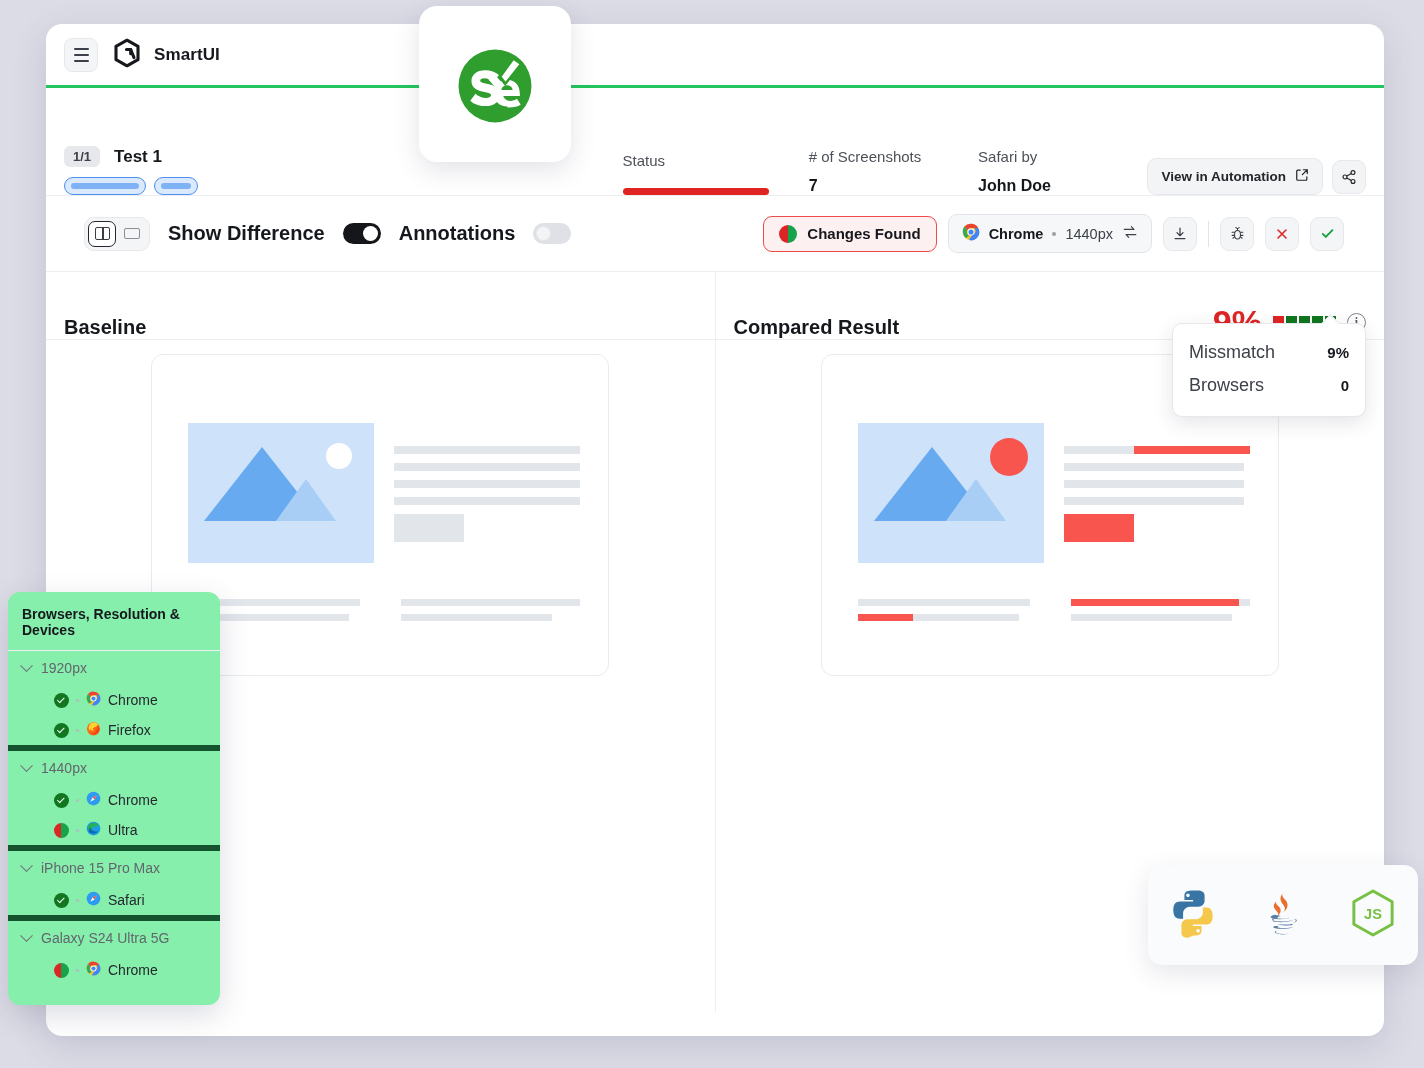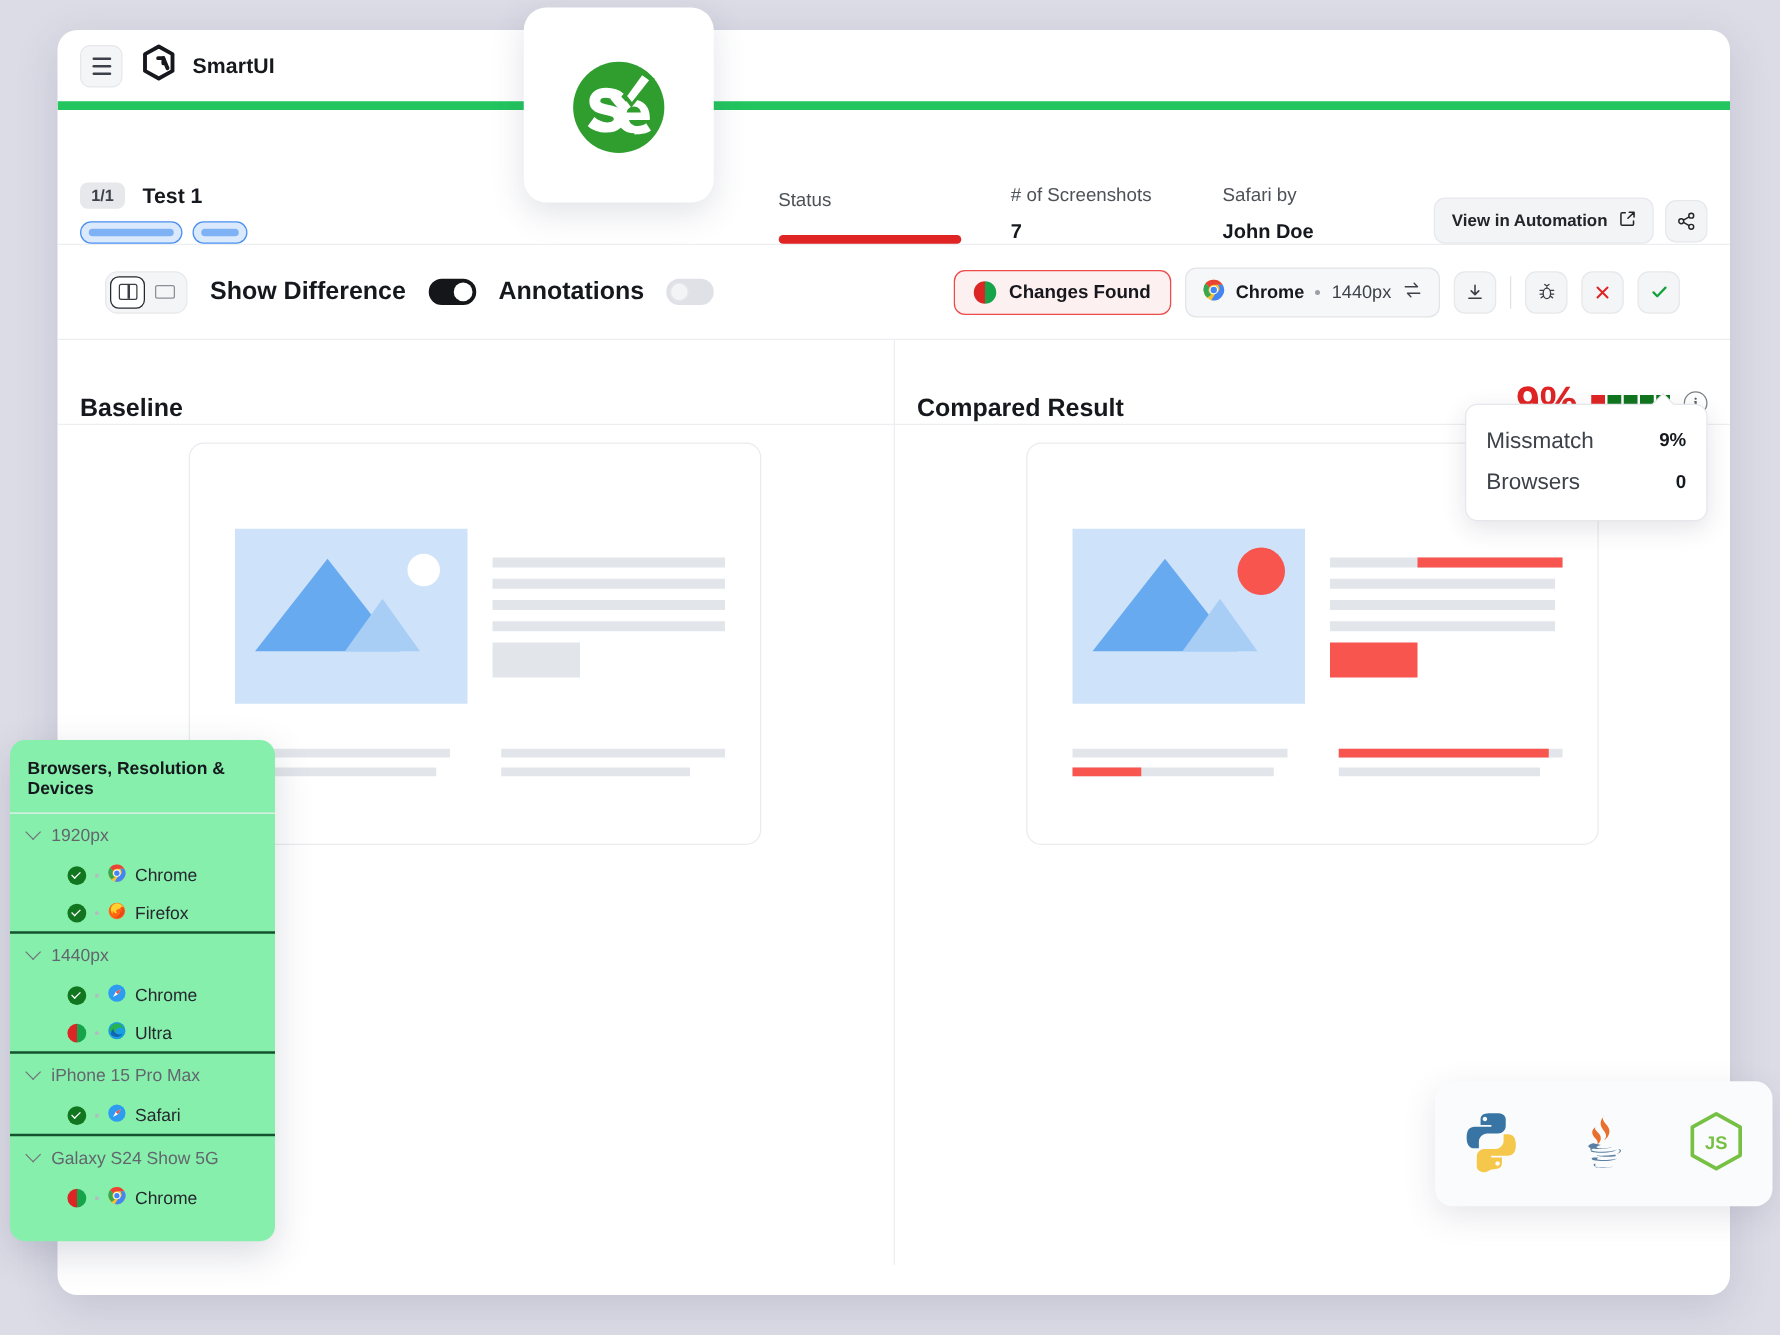--- a/index.html
+++ b/index.html
@@ -18,21 +18,21 @@
     background: #ffffff;
     border-radius: 16px;
     box-shadow: 0 10px 34px rgba(70,75,110,.16);
     overflow: hidden;
   }
 
   
   .topbar {
     height: 64px; display: flex; align-items: center;
     padding: 0 18px; gap: 14px;
-    border-bottom: 7px solid #22c55e;
+    border-bottom: 3px solid #22c55e;
   }
   .hamburger {
     width: 34px; height: 34px; border-radius: 8px;
     background: #f4f5f7; border: 1px solid #e6e7ec;
     display: flex; flex-direction: column; align-items: center;
     justify-content: center; gap: 4px; cursor: pointer;
   }
   .hamburger i { display:block; width: 15px; height: 2px; background: #3c4048; border-radius: 2px; }
   .brand { display: flex; align-items: center; gap: 12px; }
   .brand-name { font-size: 17px; font-weight: 700; color: #16181d; letter-spacing: .1px; }
@@ -200,21 +200,21 @@
     display: flex; align-items: center; justify-content: center;
   }
 
   
   .browsers {
     position: absolute; left: 8px; top: 592px; width: 212px;
     background: #86efac; border-radius: 12px;
     box-shadow: 0 10px 30px rgba(55,60,95,.18); z-index: 20; overflow: hidden;
   }
   .br-head { padding: 14px 14px 12px; font-size: 14px; font-weight: 700; color: #15181d; border-bottom: 1px solid #eef0f3; }
-  .br-group { border-bottom: 2px solid #14532d; }
+  .br-group { border-bottom: 6px solid #14532d; }
   .br-group:last-child { border-bottom: none; }
   .br-grouphead {
     display: flex; align-items: center; gap: 10px; padding: 9px 14px;
     font-size: 14px; color: #62666d; cursor: pointer;
   }
   .chev { width: 9px; height: 9px; border-right: 1.6px solid #70747b; border-bottom: 1.6px solid #70747b; transform: rotate(45deg) translate(-2px,-2px); }
   .br-item { display: flex; align-items: center; gap: 7px; padding: 6px 14px 6px 46px; font-size: 14px; color: #25282d; cursor: pointer; }
   .st { width: 15px; height: 15px; border-radius: 50%; display:flex; align-items:center; justify-content:center; flex: 0 0 auto; }
   .st.pass { background: #11761f; }
   .st.fail { background: linear-gradient(90deg,#dc2626 0 50%, #16a34a 50% 100%); }
@@ -570,21 +570,21 @@
               <path d="M17 7l-3.5 6.5L10.5 10.5z" fill="#f24b3f"></path>
             </svg>
         </span>
         <span>Safari</span>
       </div>
     </div>
 
     <div class="br-group br-last">
       <div class="br-grouphead">
         <span class="chev"></span>
-        <span>Galaxy S24 Show 5G</span>
+        <span>Galaxy S24 Ultra 5G</span>
       </div>
       <div class="br-item">
         <span class="st fail"></span>
         <span class="mid-dot"></span>
         <span>
           <svg width="15" height="15" viewBox="0 0 24 24">
               <circle cx="12" cy="12" r="11" fill="#f5c033"></circle>
               <path d="M12 1a11 11 0 0 1 9.5 5.5H12a5.5 5.5 0 0 0-4.8 2.8L3.2 4.8A11 11 0 0 1 12 1z" fill="#ea4335"></path>
               <path d="M3.2 4.8 7.2 9.3A5.5 5.5 0 0 0 9.4 17L5.2 20A11 11 0 0 1 3.2 4.8z" fill="#34a853"></path>
               <path d="M21.5 6.5A11 11 0 0 1 9.4 22.8L13.6 16a5.5 5.5 0 0 0 2.6-9.5z" fill="#4285f4"></path>

